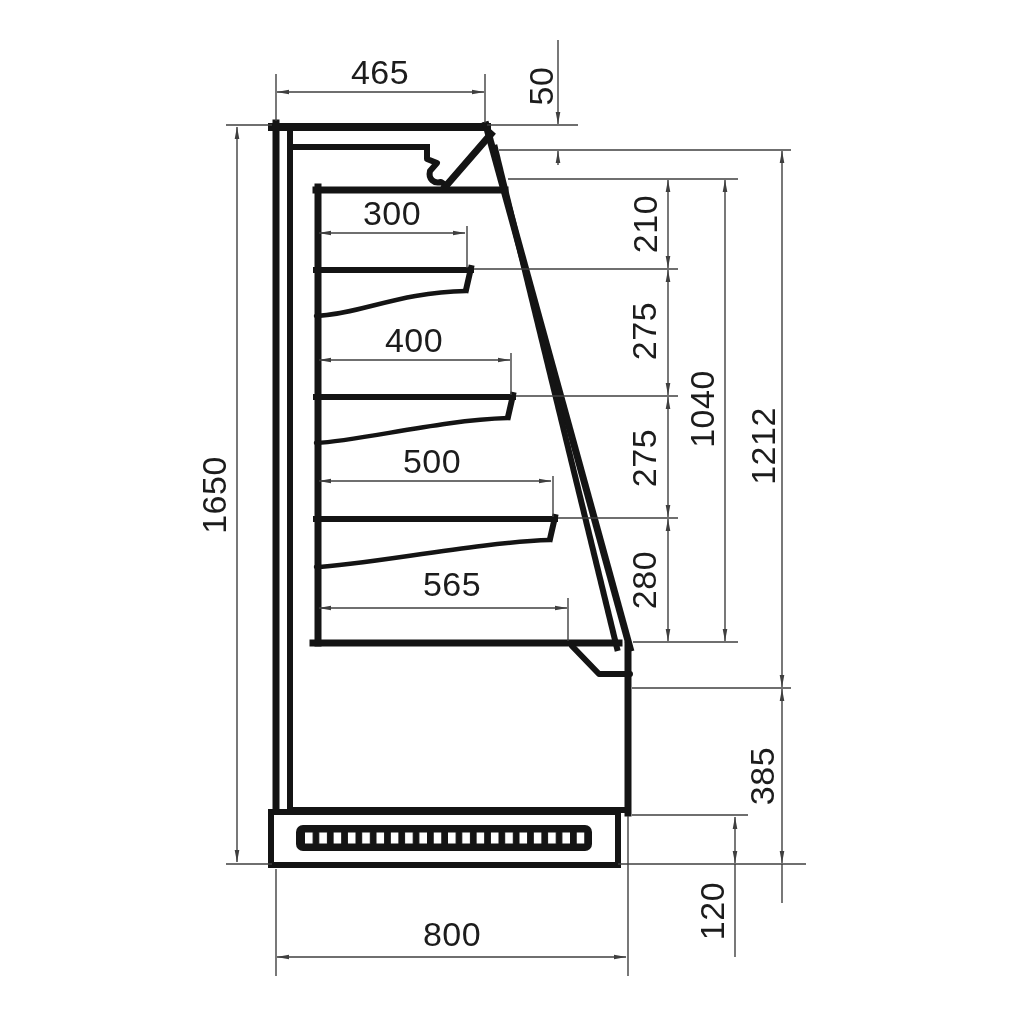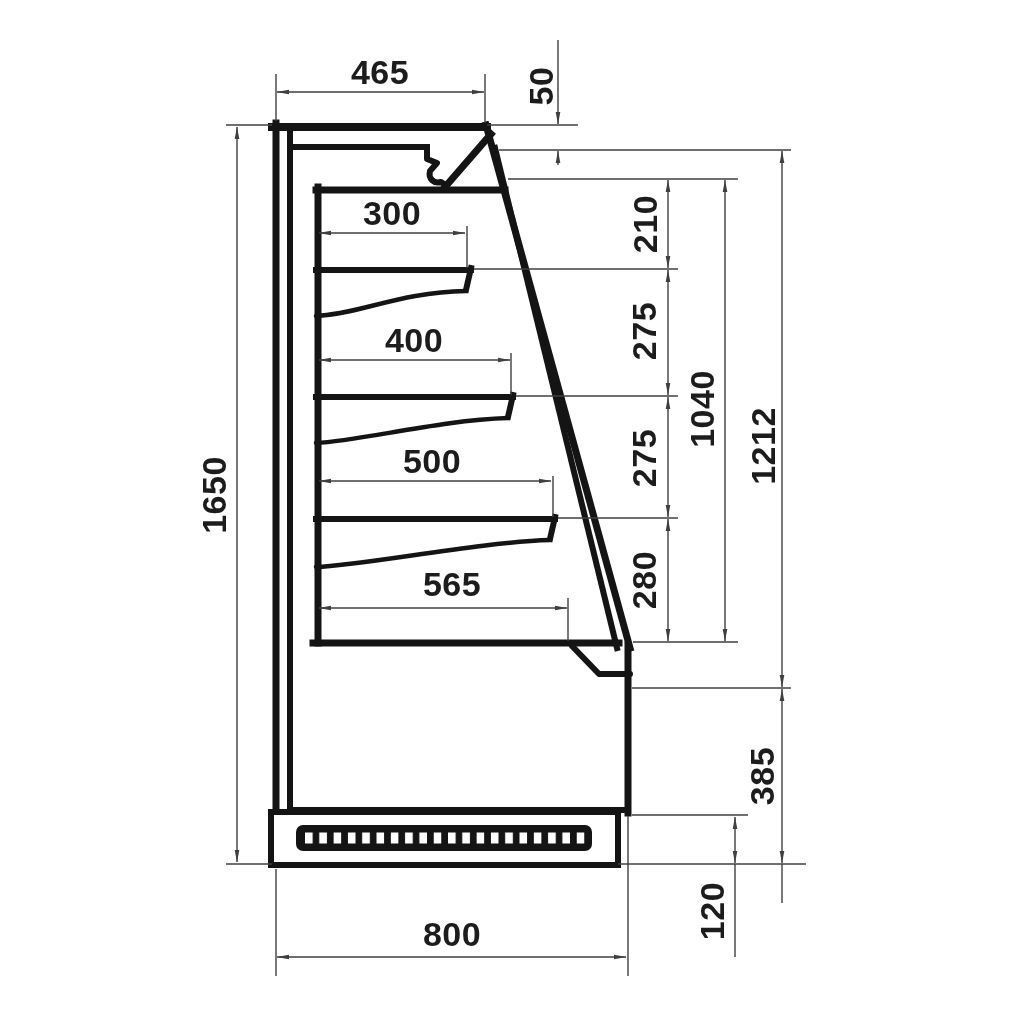--- a/index.html
+++ b/index.html
@@ -1,16 +1,16 @@
 <!DOCTYPE html>
 <html><head>
 <meta charset="utf-8">
 <style>
   html,body{margin:0;padding:0;background:#ffffff;}
-  .stage{position:relative;width:1024px;height:1024px;background:#ffffff;overflow:hidden;font-weight:bold;}
+  .stage{position:relative;width:1024px;height:1024px;background:#ffffff;overflow:hidden;}
   svg{display:block;}
   .thick{stroke:#141414;stroke-width:7;fill:none;stroke-linecap:square;stroke-linejoin:miter;}
   .w8{stroke-width:8;}
   .w6{stroke-width:6;}
   .w45{stroke-width:4.5;stroke-linecap:round;}
   .rnd{stroke-linejoin:round;stroke-linecap:round;}
   .thin{stroke:#3f3f3f;stroke-width:1.4;fill:none;}
   .lbl{font-family:"Liberation Sans", sans-serif;font-size:34px;fill:#1c1c1c;letter-spacing:0.5px;
        text-anchor:middle;dominant-baseline:central;}
 </style>

